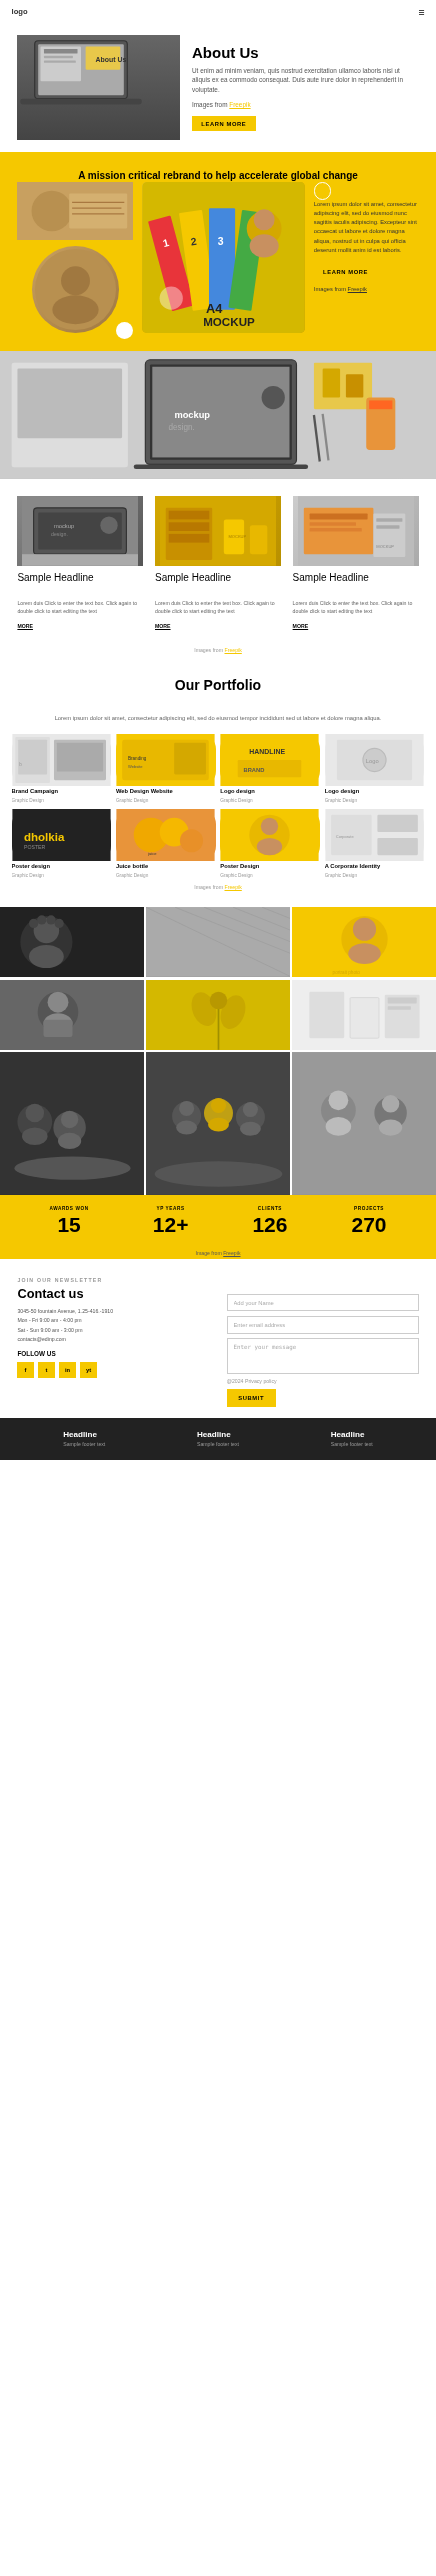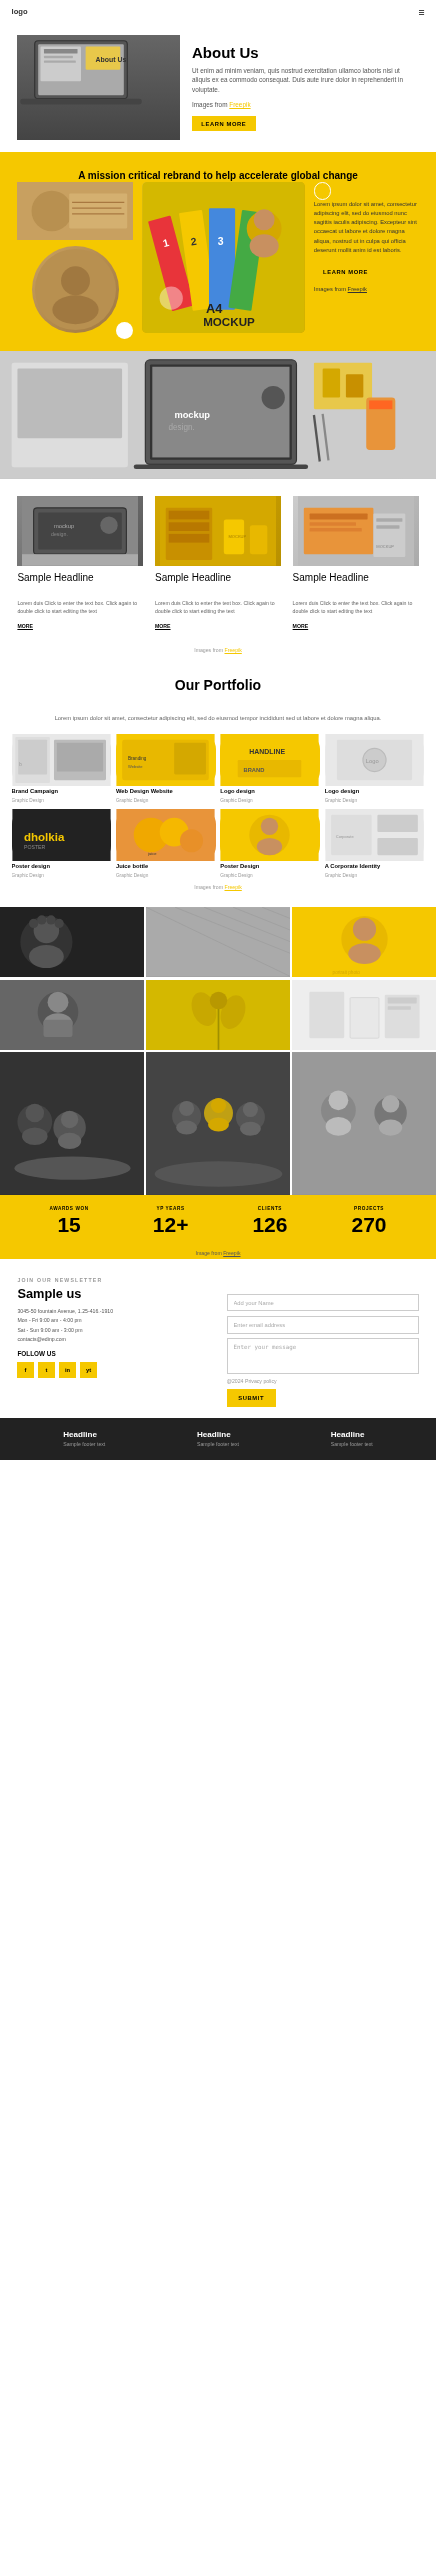--- a/index.html
+++ b/index.html
@@ -535,21 +535,21 @@
     <div class="stat-num">270</div>
   </div>
 </div>
 <div class="stat-source">
   <span>Image from</span> <a>Freepik</a>
 </div>
 
 <section class="newsletter">
   <div class="newsletter-left">
     <div class="newsletter-label">JOIN OUR NEWSLETTER</div>
-    <h3>Sample us</h3>
+    <h3>Contact us</h3>
     <div class="contact-info">
       <div>3045-50 fountain Avenue, 1.25-416.-1910</div>
       <div>Mon - Fri  9:00 am - 4:00 pm</div>
       <div>Sat - Sun  9:00 am - 3:00 pm</div>
       <div>contacts@edinp.com</div>
     </div>
     <div class="follow-label">Follow us</div>
     <div class="social-icons">
       <div class="social-icon">f</div>
       <div class="social-icon">t</div>

